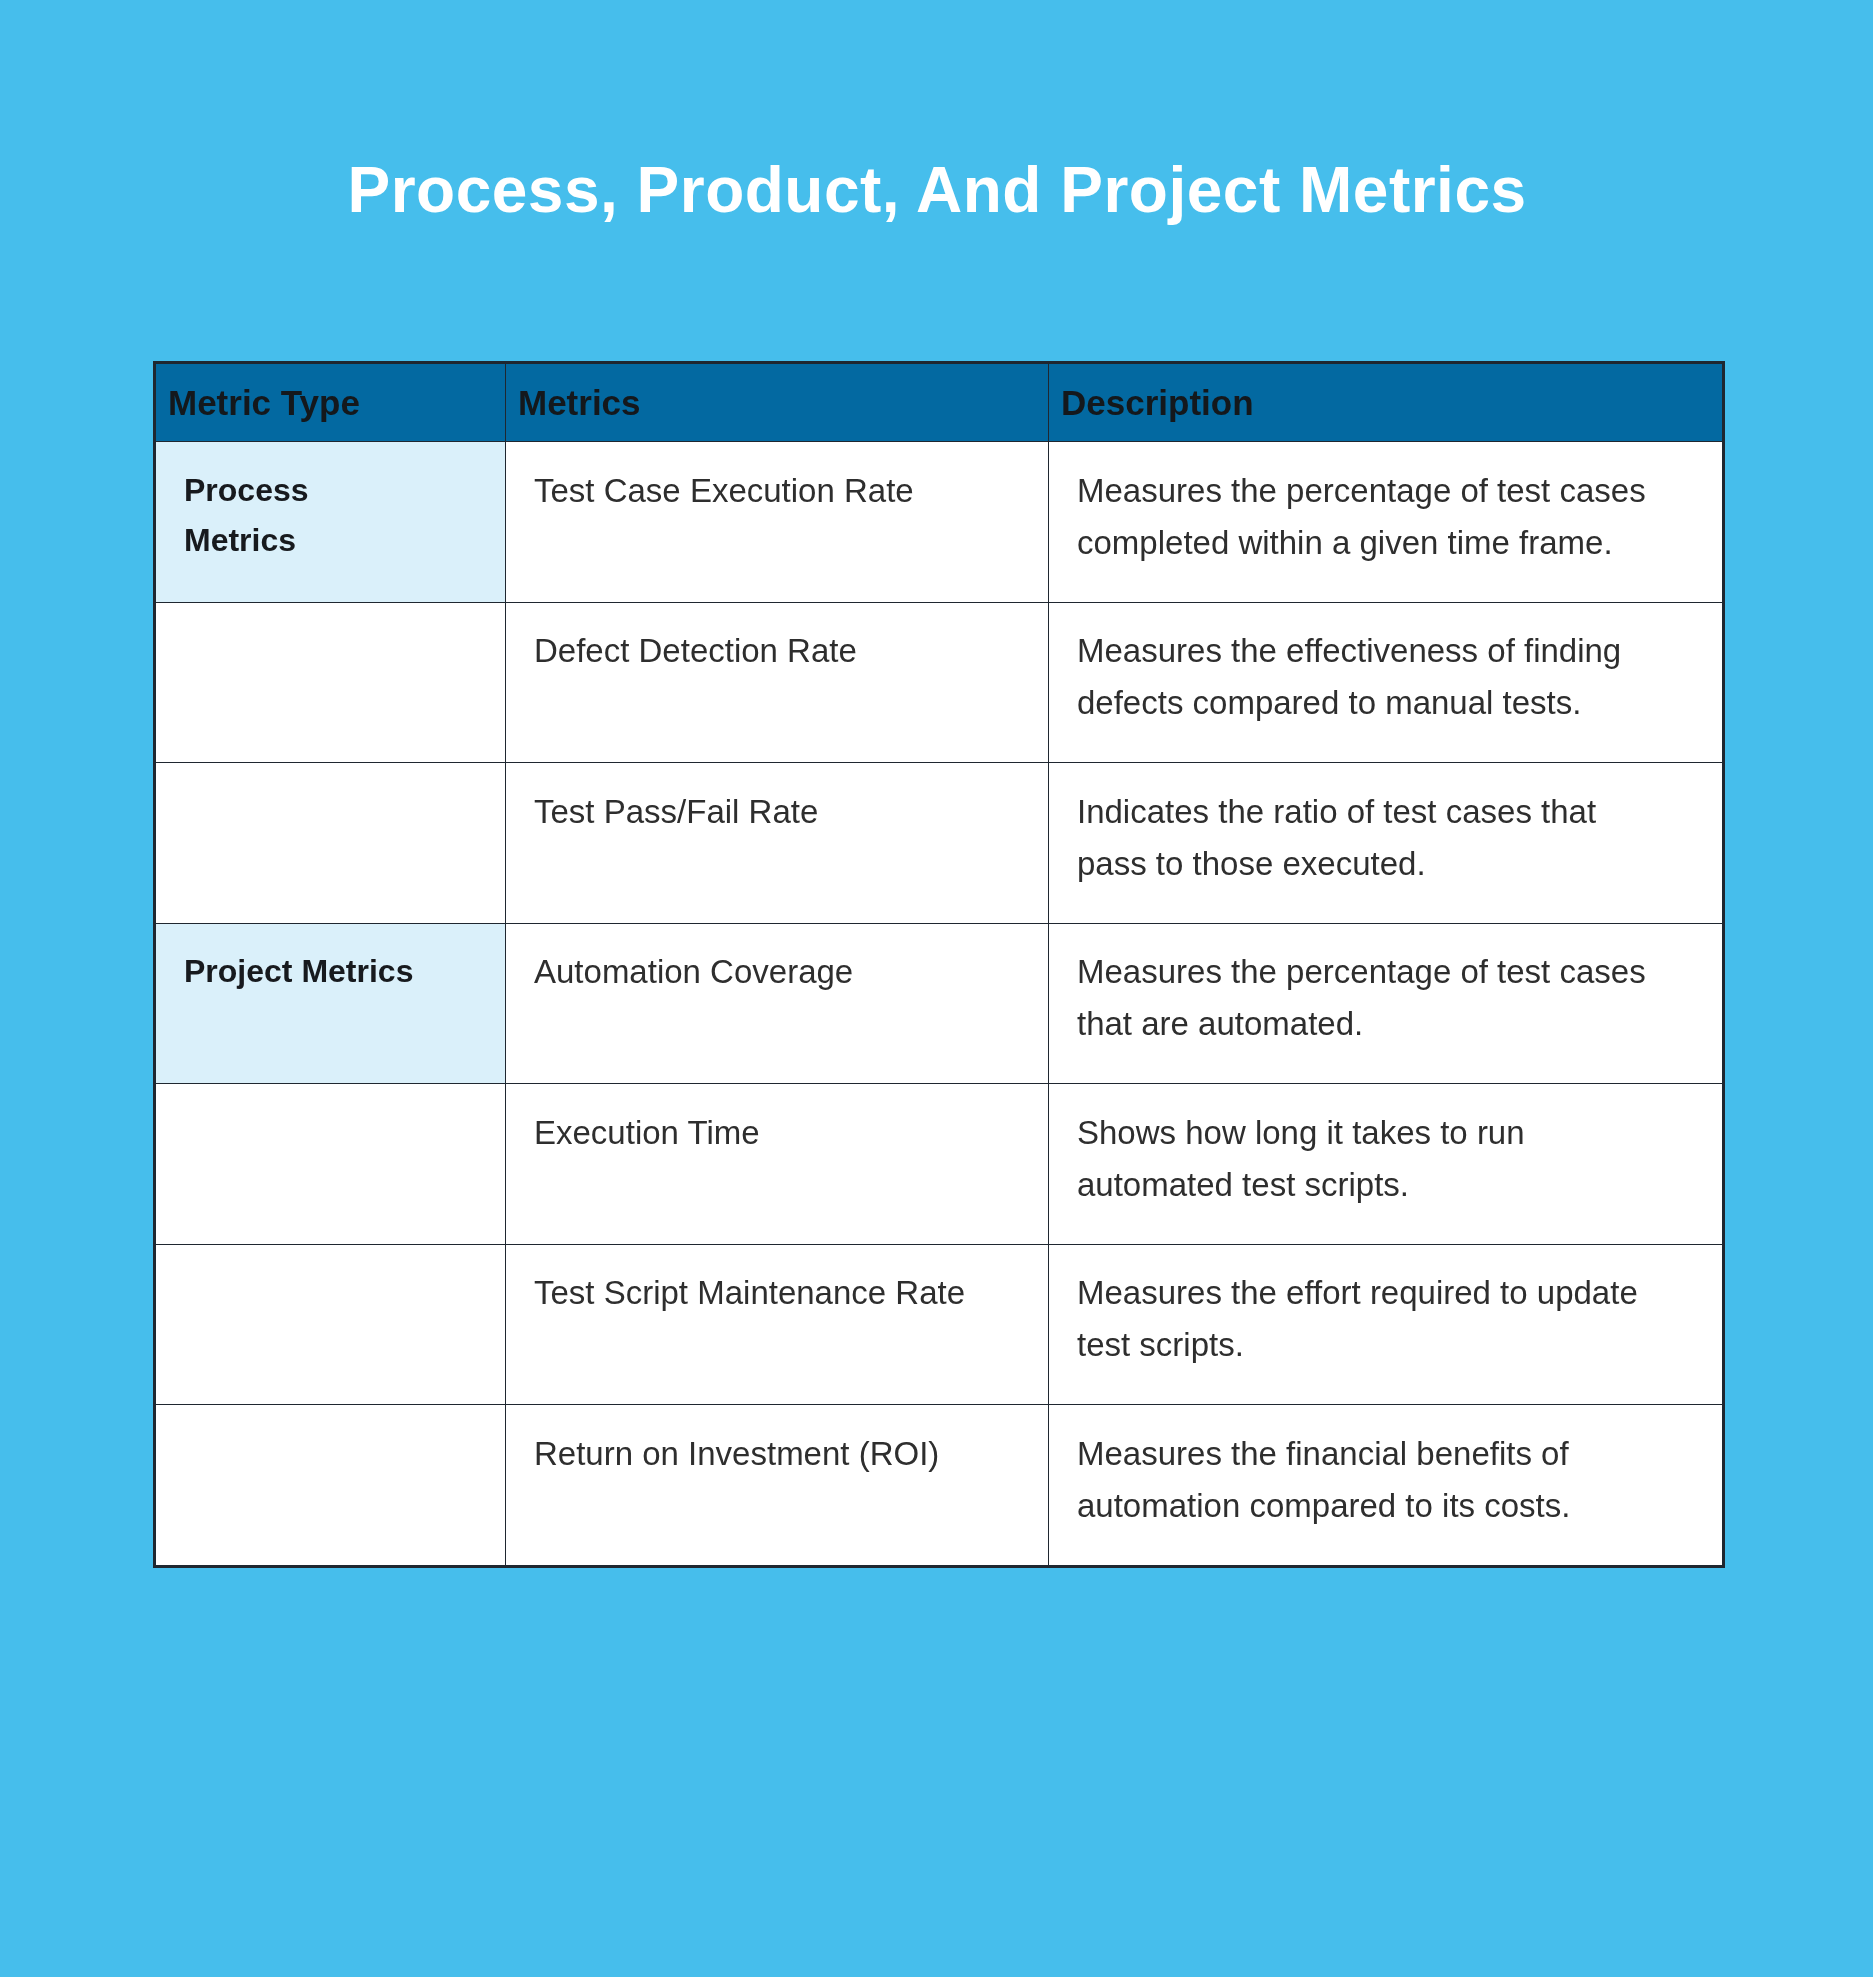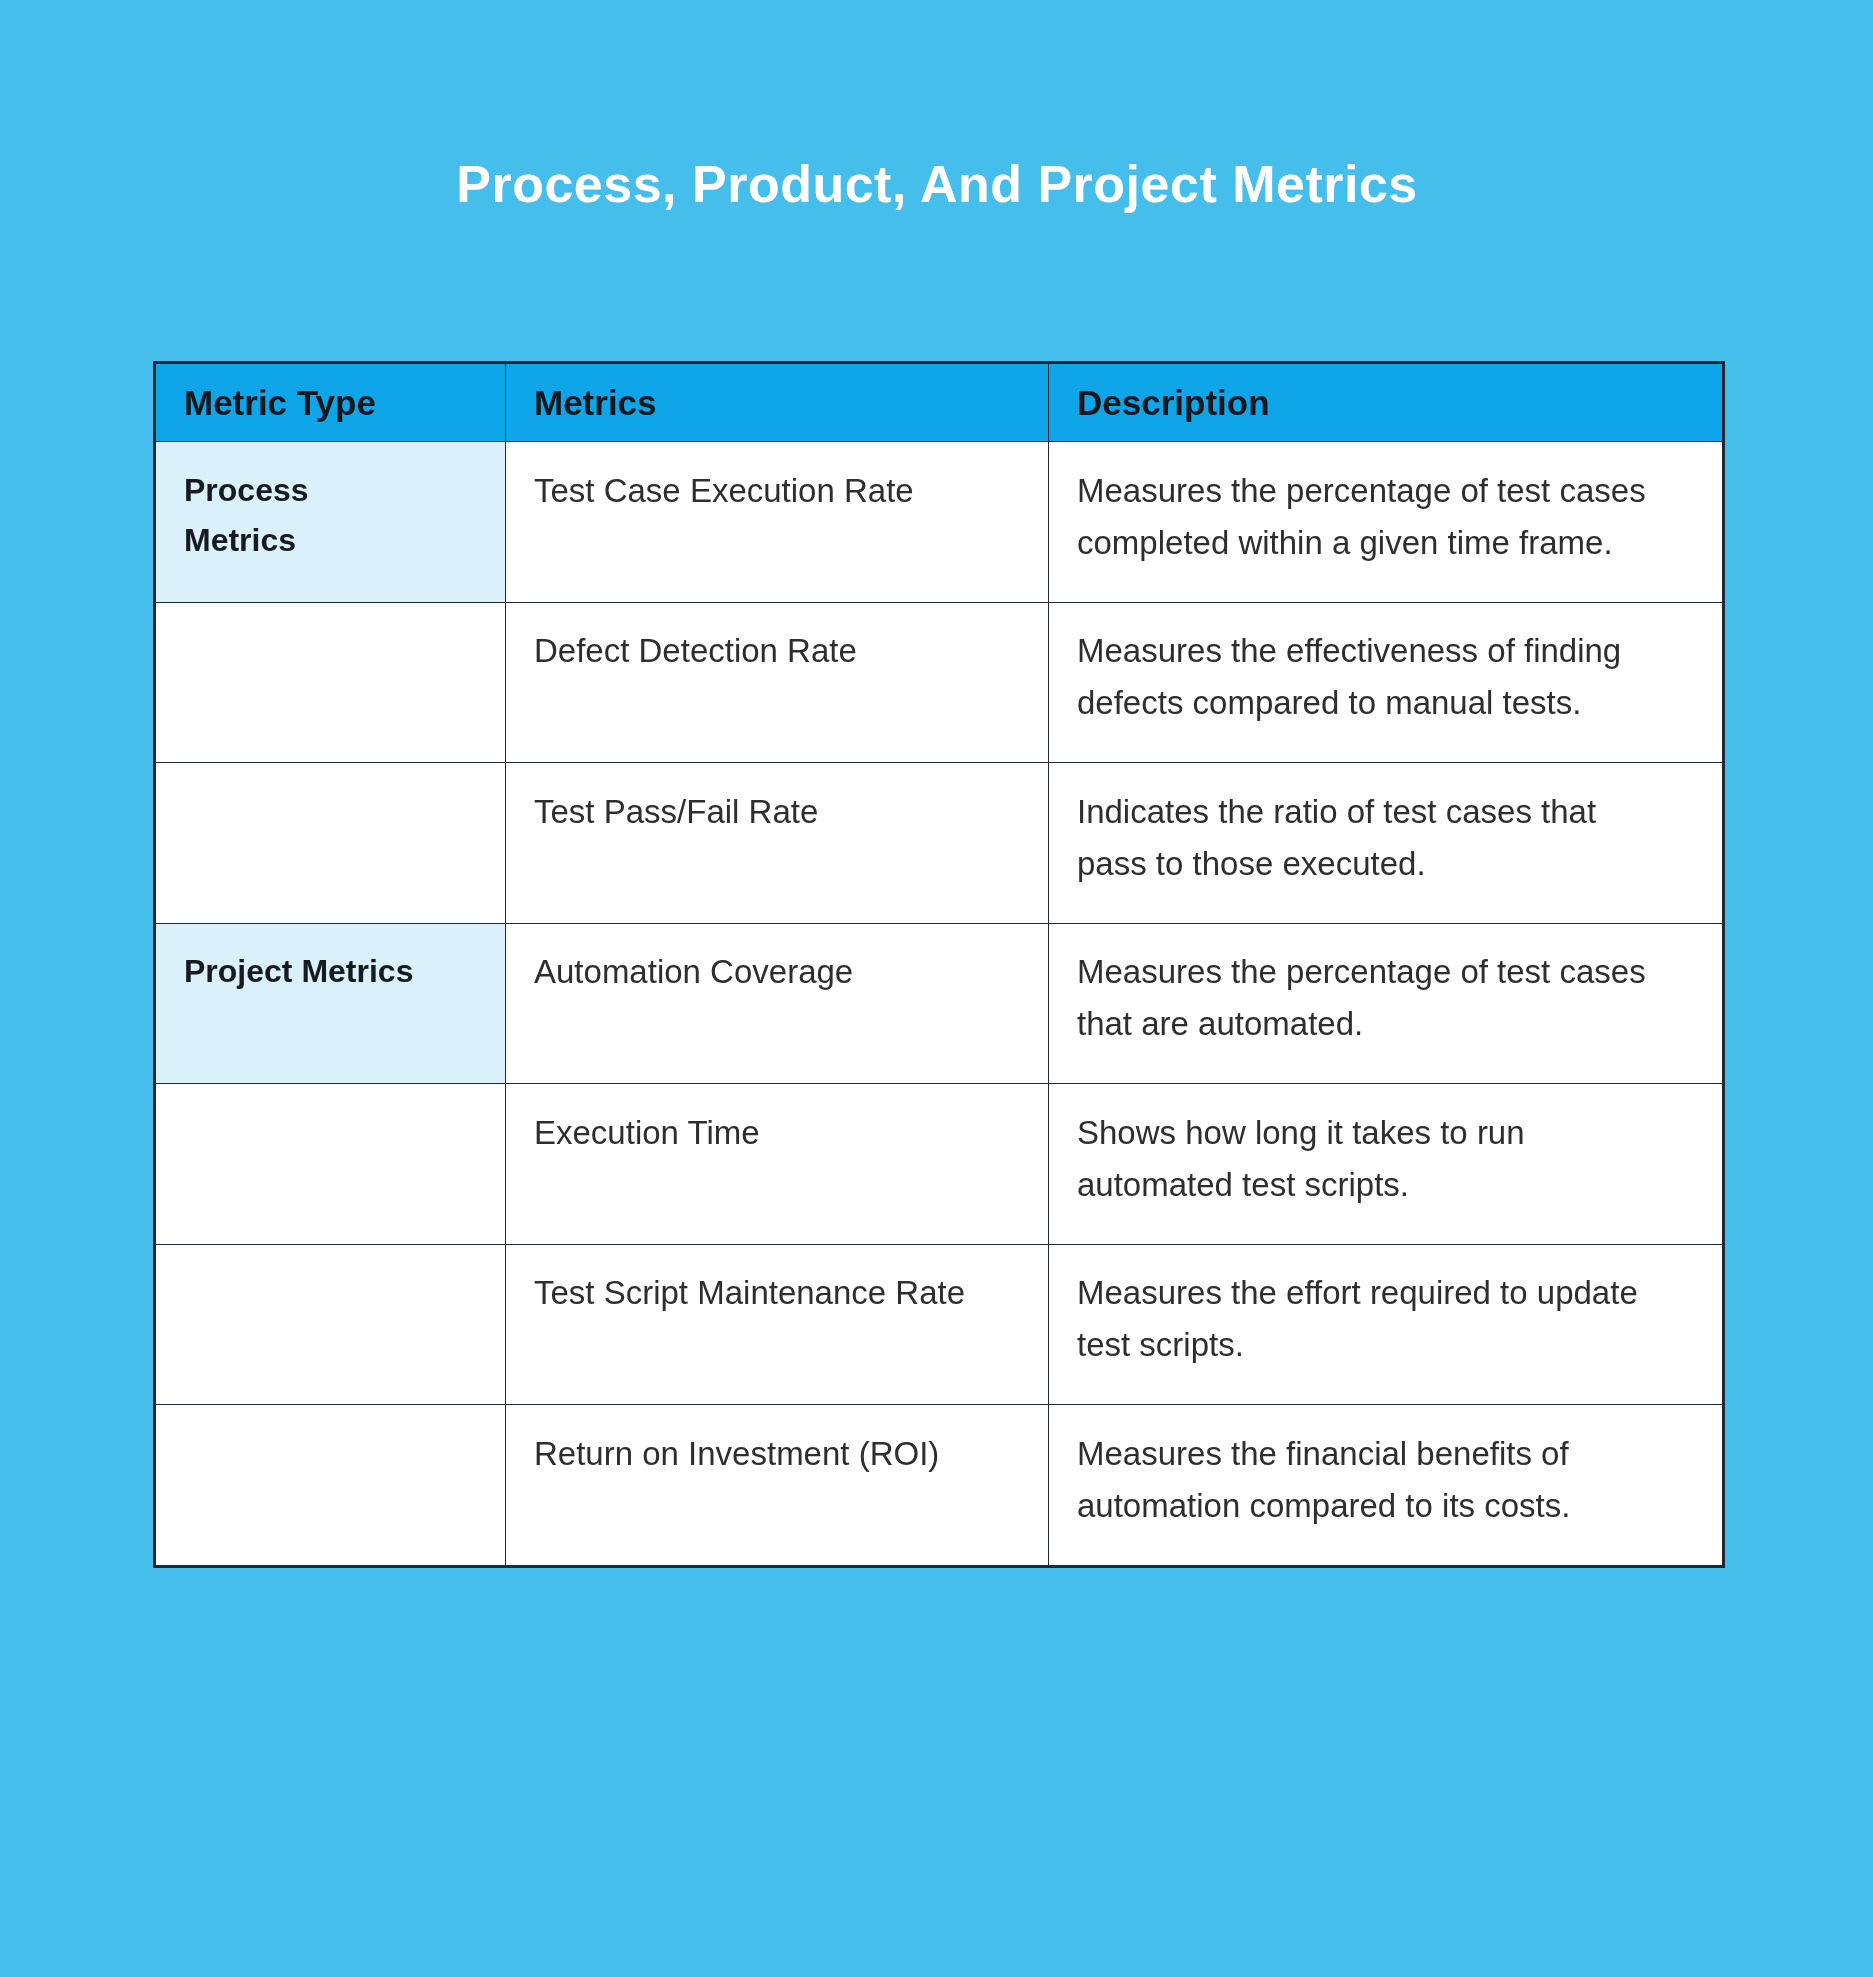--- a/index.html
+++ b/index.html
@@ -14,45 +14,45 @@
     font-family: "Liberation Sans", sans-serif;
     overflow: hidden;
   }
   .title {
     position: absolute;
     top: 157px;
     left: 0;
     width: 1874px;
     text-align: center;
     color: #FFFFFF;
-    font-size: 52px;
+    font-size: 64px;
     font-weight: bold;
     letter-spacing: 0.5px;
     line-height: 1.05;
   }
   .metrics-table {
     position: absolute;
     left: 153px;
     top: 361px;
     width: 1569px;
     border-collapse: collapse;
     table-layout: fixed;
     background: #FFFFFF;
     border: 3.7px solid #1F2730;
   }
   .metrics-table col.c1 { width: 351px; }
   .metrics-table col.c2 { width: 543px; }
   .metrics-table col.c3 { width: 675px; }
   .metrics-table th {
     height: 77px;
-    background: #0ea5e9;
+    background: #0369a1;
     border: 1.9px solid #1F2730;
     text-align: left;
     vertical-align: middle;
-    padding: 0 28px;
+    padding: 0 12px;
     font-size: 35px;
     font-weight: bold;
     color: #14181C;
   }
   .metrics-table td {
     height: 137px;
     border: 1.9px solid #1F2730;
     background: #FFFFFF;
     vertical-align: top;
     padding: 22.5px 28px 0 28px;

